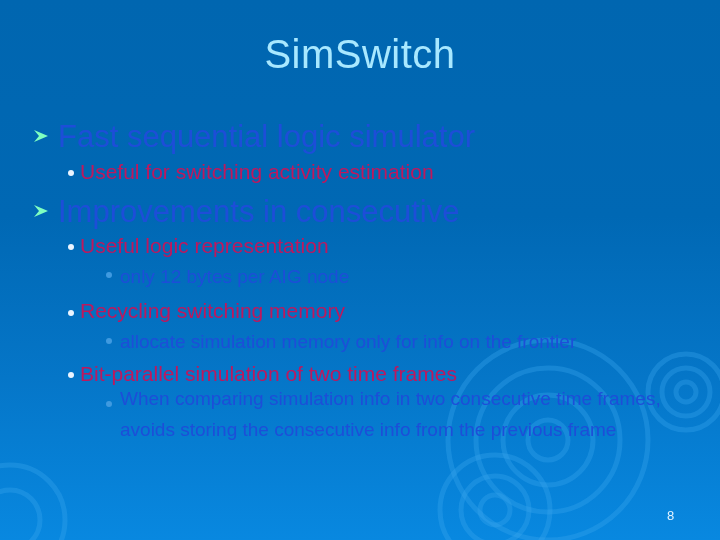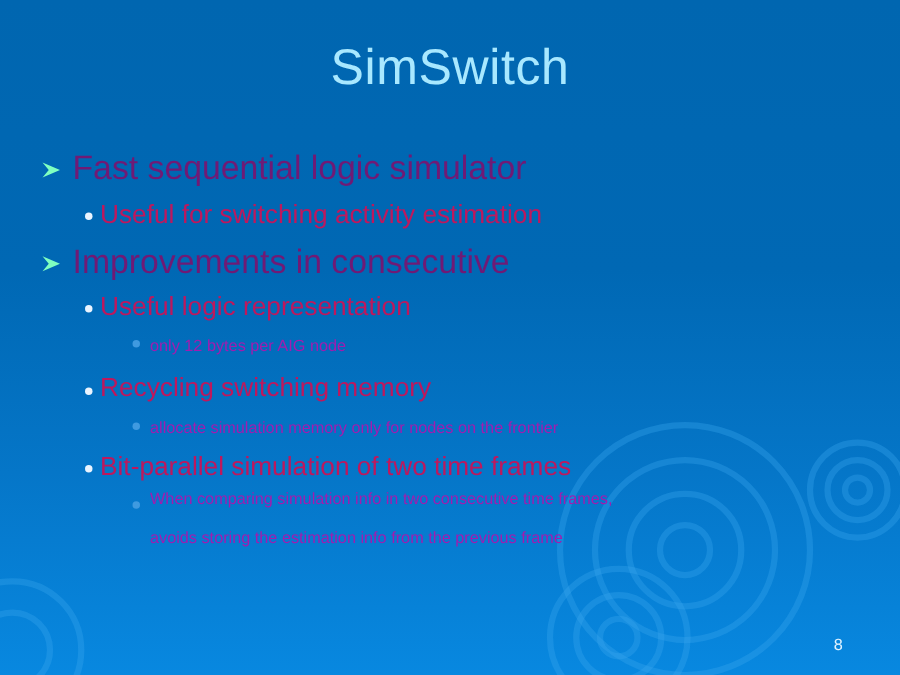--- a/index.html
+++ b/index.html
@@ -3,23 +3,23 @@
 <meta charset="utf-8">
 <style>
   html, body { margin:0; padding:0; }
   body { width:720px; height:540px; overflow:hidden; position:relative;
     background: linear-gradient(to bottom, #0066b0 0%, #0068b4 40%, #0576c8 70%, #0888e0 100%);
     font-family: "Liberation Sans", sans-serif; color:#ffffff; }
   .ripples { position:absolute; left:0; top:0; width:720px; height:540px; pointer-events:none; }
   .title { position:absolute; left:0; width:720px; top:32px; text-align:center;
     font-size:40px; color:#a8e8ff; letter-spacing:0.5px; }
   .item { position:absolute; white-space:nowrap; }
-  .l1 { left:58px; font-size:27px; color:#701a75; }
+  .l1 { left:58px; font-size:31px; color:#1d4ed8; }
   .l2 { left:80px; font-size:21px; color:#be185d; }
-  .l3 { left:120px; font-size:13px; color:#a21caf; line-height:22px; }
+  .l3 { left:120px; font-size:19px; color:#1d4ed8; line-height:22px; }
   .b1 { position:absolute; left:33px; width:0; height:0; }
   .b1 svg { display:block; }
   .b2 { position:absolute; left:68px; width:6px; height:6px; border-radius:50%; background:#eaf4ff; }
   .b3 { position:absolute; left:106px; width:6px; height:6px; border-radius:50%; background:#3f9ae0; }
   .pagenum { position:absolute; left:667px; top:508px; font-size:13px; color:#dff2ff; }
 </style>
 </head>
 <body>
 
 <svg class="ripples" viewBox="0 0 720 540">
@@ -61,22 +61,22 @@
 <div class="b2" style="top:244px;"></div>
 <div class="item l2" style="top:234px;">Useful logic representation</div>
 
 <div class="b3" style="top:272px;"></div>
 <div class="item l3" style="top:266px;">only 12 bytes per AIG node</div>
 
 <div class="b2" style="top:310px;"></div>
 <div class="item l2" style="top:299px;">Recycling switching memory</div>
 
 <div class="b3" style="top:338px;"></div>
-<div class="item l3" style="top:331px;">allocate simulation memory only for nodes on the frontier</div>
+<div class="item l3" style="top:331px;">allocate simulation memory only for info on the frontier</div>
 
 <div class="b2" style="top:372px;"></div>
 <div class="item l2" style="top:362px;">Bit-parallel simulation of two time frames</div>
 
 <div class="b3" style="top:401px;"></div>
 <div class="item l3" style="top:388px;">When comparing simulation info in two consecutive time frames,</div>
-<div class="item l3" style="top:419px;">avoids storing the estimation info from the previous frame</div>
+<div class="item l3" style="top:419px;">avoids storing the consecutive info from the previous frame</div>
 
 <div class="pagenum">8</div>
 
 </body></html>

